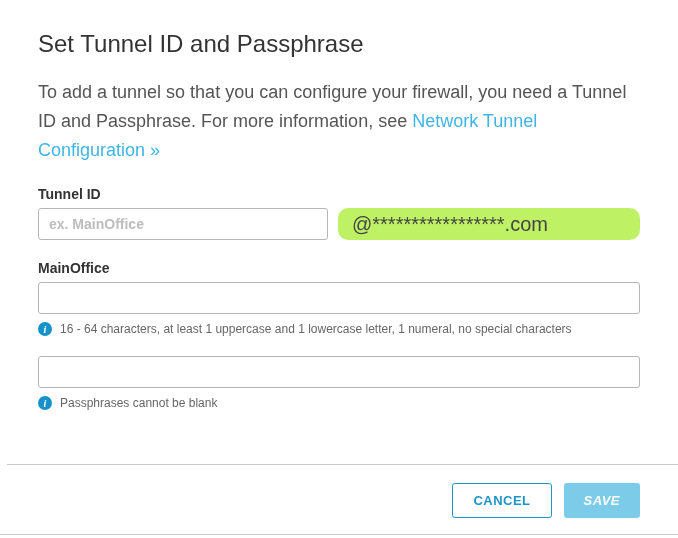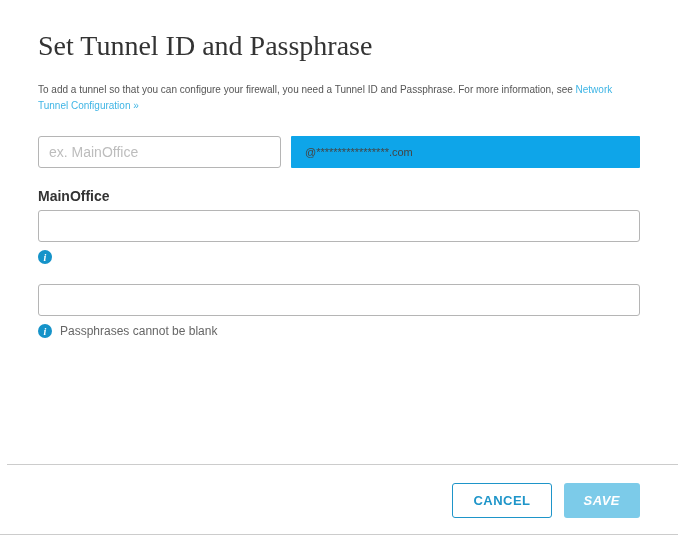--- a/index.html
+++ b/index.html
@@ -11,28 +11,27 @@
       font-family: -apple-system, BlinkMacSystemFont, "Segoe UI", Helvetica, Arial, sans-serif;
       background: #fff;
       width: 678px;
       height: 538px;
       position: relative;
     }
     .container {
       padding: 30px 38px 0 38px;
     }
     .title {
-      font-size: 28px;
+      font-size: 24px;
       font-weight: 400;
       color: #333;
       margin-bottom: 20px;
-      font-family: Liberation Serif, serif;
     }
     .description {
-      font-size: 10px;
+      font-size: 18px;
       color: #555;
       line-height: 1.6;
       margin-bottom: 22px;
     }
     .link {
       color: #3fb5e5;
       text-decoration: none;
       cursor: pointer;
     }
     .field-group {
@@ -56,31 +55,32 @@
       padding: 7px 10px;
       font-size: 14px;
       color: #333;
       outline: none;
       background: #fff;
     }
     .input::placeholder {
       color: #bdbdbd;
     }
     .tunnel-input {
-      width: 243px;
+      width: 290px;
+      font-weight: bold;
     }
     .domain-block {
       flex: 1;
-      background: #0ea5e9;
+      background: #bef264;
       display: flex;
       align-items: center;
       padding: 0 14px;
-      font-size: 11px;
+      font-size: 20px;
       color: #444;
-      border-radius: 1px;
+      border-radius: 10px;
     }
     .full-input {
       width: 100%;
     }
     .hint {
       display: flex;
       align-items: center;
       gap: 8px;
       font-size: 12px;
       color: #666;
@@ -144,31 +144,33 @@
 <body>
 
 <div class="container">
   <h1 class="title">Set Tunnel ID and Passphrase</h1>
 
   <p class="description">
     <span>To add a tunnel so that you can configure your firewall, you need a Tunnel ID and Passphrase. For more information, see </span><a class="link">Network Tunnel Configuration »</a>
   </p>
 
   <div class="field-group">
+    <label class="label">Tunnel ID</label>
     <div class="tunnel-row">
       <input type="text" class="input tunnel-input" placeholder="ex. MainOffice" style="">
       <div class="domain-block">@*****************.com</div>
     </div>
   </div>
 
   <div class="field-group">
     <label class="label">MainOffice</label>
     <input type="password" class="input full-input" style="">
     <div class="hint">
       <span class="info-icon">i</span>
+      <span>16 - 64 characters, at least 1 uppercase and 1 lowercase letter, 1 numeral, no special characters</span>
     </div>
   </div>
 
   <div class="field-group">
     <input type="password" class="input full-input" style="">
     <div class="hint">
       <span class="info-icon">i</span>
       <span>Passphrases cannot be blank</span>
     </div>
   </div>

